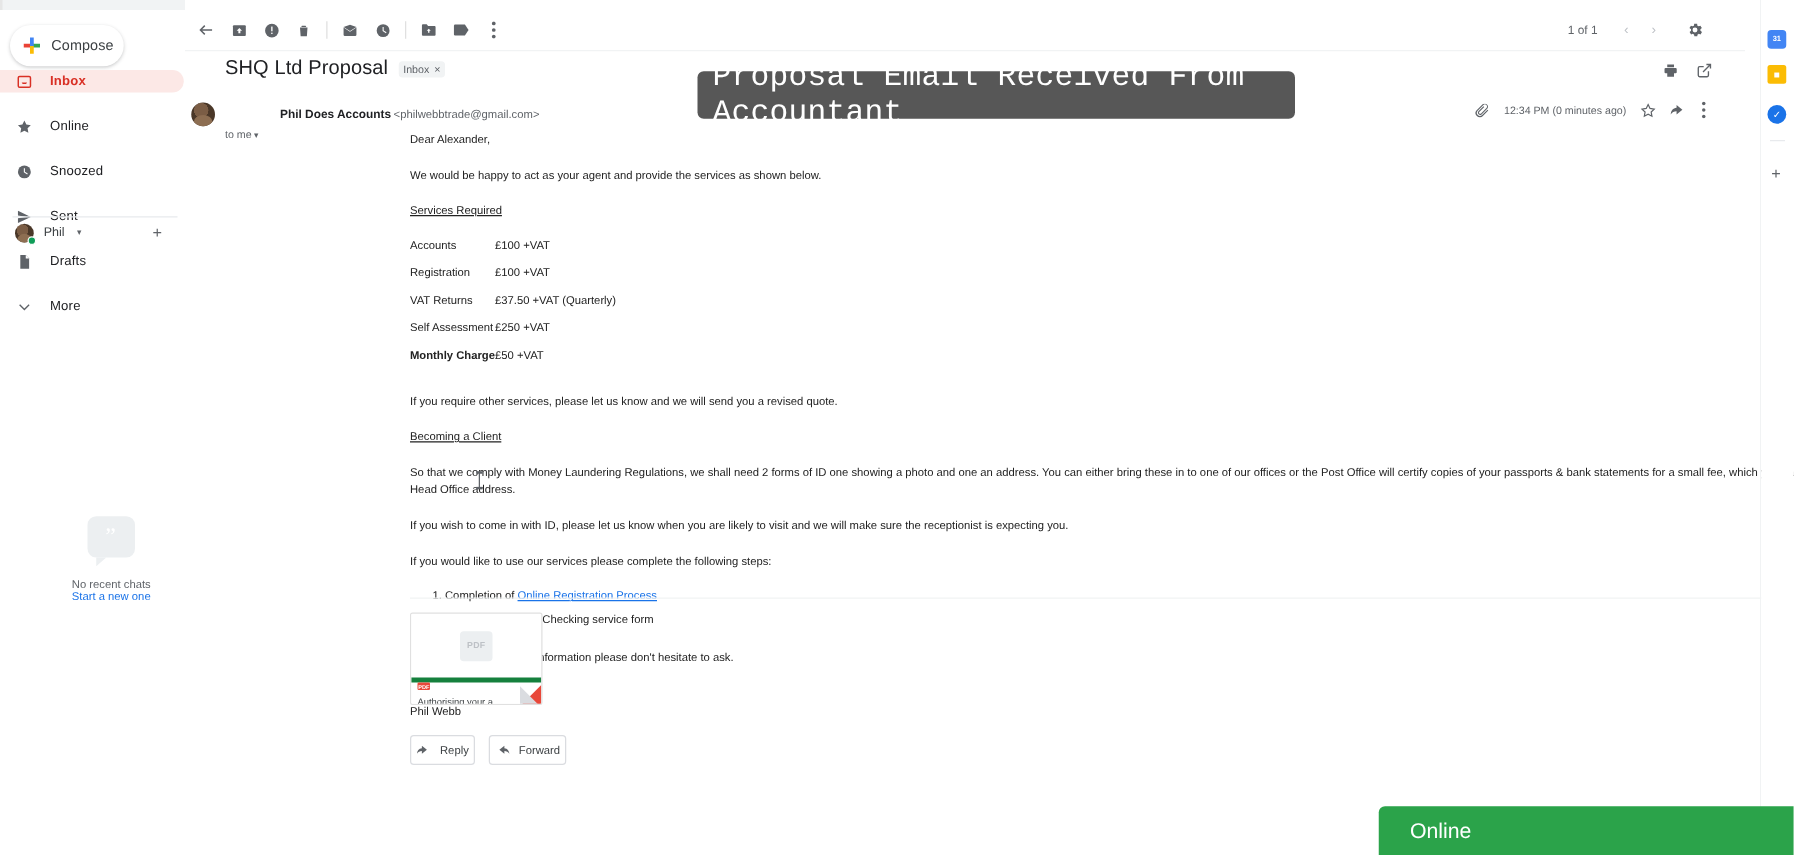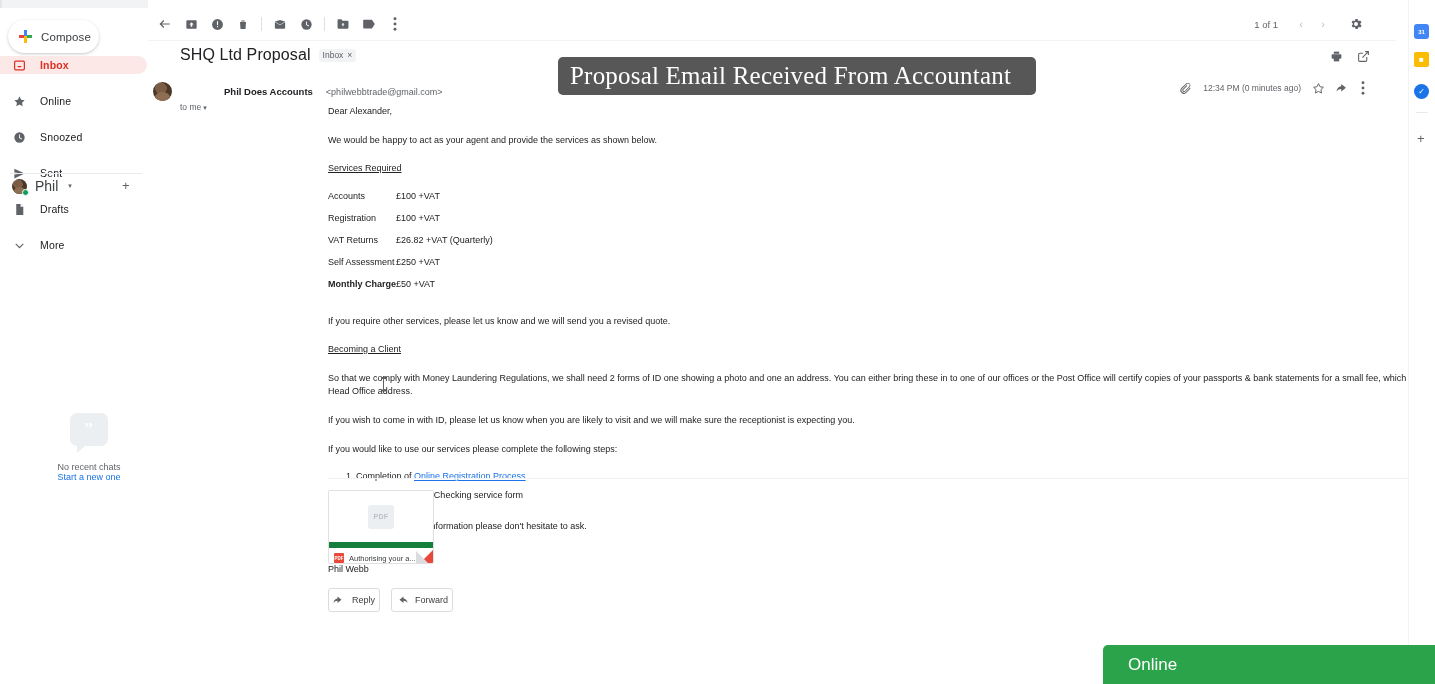--- a/index.html
+++ b/index.html
@@ -42,21 +42,21 @@
   .nav-item.active .txt{color:#d93025;font-weight:bold;}
   .nav-item.active .ico{color:#d93025;}
   .nav-spacer{height:18px;}
 
   .sidebar-div{position:absolute;left:10px;top:165px;width:132px;height:1px;background:#e8eaed;}
   .user-row{position:absolute;left:12px;top:168px;width:126px;height:20px;display:flex;align-items:center;gap:8px;}
   .avatar-sm{position:relative;width:15px;height:15px;border-radius:50%;
     background:radial-gradient(circle at 40% 35%,#7b5d45 0 35%,#4a3728 36% 100%);flex:none;overflow:hidden;}
   .avatar-sm::after{content:"";position:absolute;left:2px;top:8px;width:11px;height:9px;border-radius:50% 50% 0 0;background:#8d6e52;}
   .dot-online{position:absolute;left:22px;top:181px;width:5px;height:5px;border-radius:50%;background:#0f9d58;border:1px solid #fff;}
-  .user-name{font-size:14px;color:#3c4043;}
+  .user-name{font-size:10px;color:#3c4043;}
   .caret{font-size:7px;color:#5f6368;margin-left:2px;}
   .plus-btn{position:absolute;left:122px;top:171px;font-size:13px;color:#5f6368;cursor:pointer;line-height:1;}
 
   .chat-empty{position:absolute;left:0;top:405px;width:148px;text-align:center;margin-left:15px;}
   .chat-bubble{
     width:38px;height:33px;margin:0 auto 16px;background:#eceff1;border-radius:7px;position:relative;
     display:flex;align-items:center;justify-content:center;
   }
   .chat-bubble::after{content:"";position:absolute;left:7px;bottom:-7px;width:0;height:0;
     border-left:8px solid #eceff1;border-bottom:7px solid transparent;}
@@ -84,21 +84,21 @@
   .chip-x{font-size:8.5px;color:#5f6368;cursor:pointer;}
   .subj-actions{position:absolute;right:38px;top:50px;display:flex;gap:14px;color:#5f6368;}
   .sa-btn{cursor:pointer;display:flex;align-items:center;}
 
   
   .avatar-lg{position:absolute;left:153px;top:82px;width:19px;height:19px;border-radius:50%;
     background:radial-gradient(circle at 42% 33%,#7b5d45 0 34%,#4a3728 35% 100%);overflow:hidden;}
   .avatar-lg::after{content:"";position:absolute;left:2px;top:10px;width:15px;height:11px;border-radius:50% 50% 0 0;background:#8d6e52;}
   .sender-block{position:absolute;left:180px;top:81px;}
   .sender-name{font-size:9.5px;font-weight:bold;color:#202124;padding-left:44px;}
-  .sender-mail{font-size:9px;color:#5f6368;margin-left:13px;text-align:right;}
+  .sender-mail{font-size:9px;color:#5f6368;margin-left:2px;text-align:right;}
   .to-me{font-size:8.5px;color:#5f6368;margin-top:3px;}
   .to-caret{font-size:7px;color:#5f6368;margin-left:2px;cursor:pointer;}
   .meta-right{position:absolute;right:43px;top:81px;display:flex;align-items:center;gap:11px;color:#5f6368;}
   .meta-time{font-size:8.5px;color:#5f6368;}
 
   
   .body{position:absolute;left:180px;top:105px;width:1200px;color:#202124;}
   .p{font-size:9px;line-height:1.45;margin:0 0 16px 0;color:#222;}
   .p.tight{margin-bottom:14px;}
   .hd{font-size:9px;text-decoration:underline;margin:0 0 18px 0;color:#222;}
@@ -110,21 +110,21 @@
   ol.steps li{font-size:9px;line-height:1.45;margin-bottom:6px;color:#222;}
   .lnk{color:#1a73e8;text-decoration:underline;cursor:pointer;}
   .sig{font-size:9px;line-height:1.5;color:#222;}
 
   .attach-div{position:absolute;left:180px;top:478px;width:1215px;height:1px;background:#f1f3f4;}
   .attach{position:absolute;left:180px;top:490px;width:104px;height:72px;
     border:1px solid #e0e0e0;border-radius:2px;background:#fff;cursor:pointer;overflow:hidden;}
   .att-thumb{height:51px;display:flex;align-items:center;justify-content:center;background:#fff;}
   .pdf-ph{width:26px;height:24px;background:#eceff1;border-radius:3px;display:flex;align-items:center;justify-content:center;}
   .pdf-ph span{font-size:7px;color:#bdc1c6;font-weight:bold;letter-spacing:.3px;}
-  .att-foot{height:20px;border-top:6px solid #15803d;display:flex;align-items:center;gap:5px;padding-left:5px;position:relative;background:#fff;}
+  .att-foot{height:20px;border-top:4px solid #15803d;display:flex;gap:5px;padding-left:5px;position:relative;background:#fff;flex-direction:column;}
   .pdf-badge{width:10px;height:10px;background:#e8483a;border-radius:1px;display:flex;align-items:center;justify-content:center;}
   .pdf-badge span{font-size:4.5px;color:#fff;font-weight:bold;}
   .att-name{font-size:7.5px;color:#3c4043;}
   .att-corner{position:absolute;right:0;bottom:0;width:0;height:0;border-right:18px solid #e8483a;border-top:18px solid transparent;}
   .att-corner2{position:absolute;right:0;bottom:0;width:0;height:0;border-left:17px solid #dadce0;border-top:17px solid transparent;}
 
   .btnrow{position:absolute;left:180px;top:588px;display:flex;gap:11px;}
   .rbtn{height:22px;border:1px solid #dadce0;border-radius:3px;background:#fff;
     display:flex;align-items:center;gap:7px;padding:0 4px;cursor:pointer;}
   .rbtn span.l{font-size:9px;color:#3c4043;}
@@ -143,21 +143,21 @@
   .rail-sep{position:absolute;left:7px;top:112px;width:12px;height:1px;background:#e8eaed;}
   .rail-plus{position:absolute;left:8px;top:132px;font-size:13px;color:#5f6368;cursor:pointer;line-height:1;}
 
   
   .banner{
     position:absolute;left:558px;top:57px;width:478px;height:38px;
     background:#575757;border-radius:5px;display:flex;align-items:center;
   }
   .banner-txt{
     font-size:25px;color:#fff;padding-left:12px;letter-spacing:.2px;
-    font-family:Liberation Serif, serif;font-weight:normal;
+    font-family:Liberation Mono, monospace;font-weight:normal;
   }
   .online-banner{
     position:absolute;left:1103px;top:645px;width:332px;height:39px;
     background:#2ba34a;border-radius:5px 0 0 0;display:flex;align-items:center;
   }
   .online-txt{font-size:17px;color:#fff;padding-left:25px;}
 
   .cursor-ibeam{position:absolute;left:381px;top:377px;width:5px;height:14px;}
   .cursor-ibeam::before{content:"";position:absolute;left:2px;top:0;width:1px;height:14px;background:#5f6368;}
   .cursor-ibeam::after{content:"";position:absolute;left:0;top:0;width:5px;height:1.5px;background:#5f6368;box-shadow:0 12.5px 0 #5f6368;}
@@ -399,21 +399,21 @@
             <tr>
           <td class="k">Accounts</td>
           <td class="v">£100 +VAT</td>
         </tr>
         <tr>
           <td class="k">Registration</td>
           <td class="v">£100 +VAT</td>
         </tr>
         <tr>
           <td class="k">VAT Returns</td>
-          <td class="v">£26.82 +VAT (Quarterly)</td>
+          <td class="v">£37.50 +VAT (Quarterly)</td>
         </tr>
         <tr>
           <td class="k">Self Assessment</td>
           <td class="v">£250 +VAT</td>
         </tr>
         <tr class="bold">
           <td class="k">Monthly Charge</td>
           <td class="v">£50 +VAT</td>
         </tr>
       </tbody>

